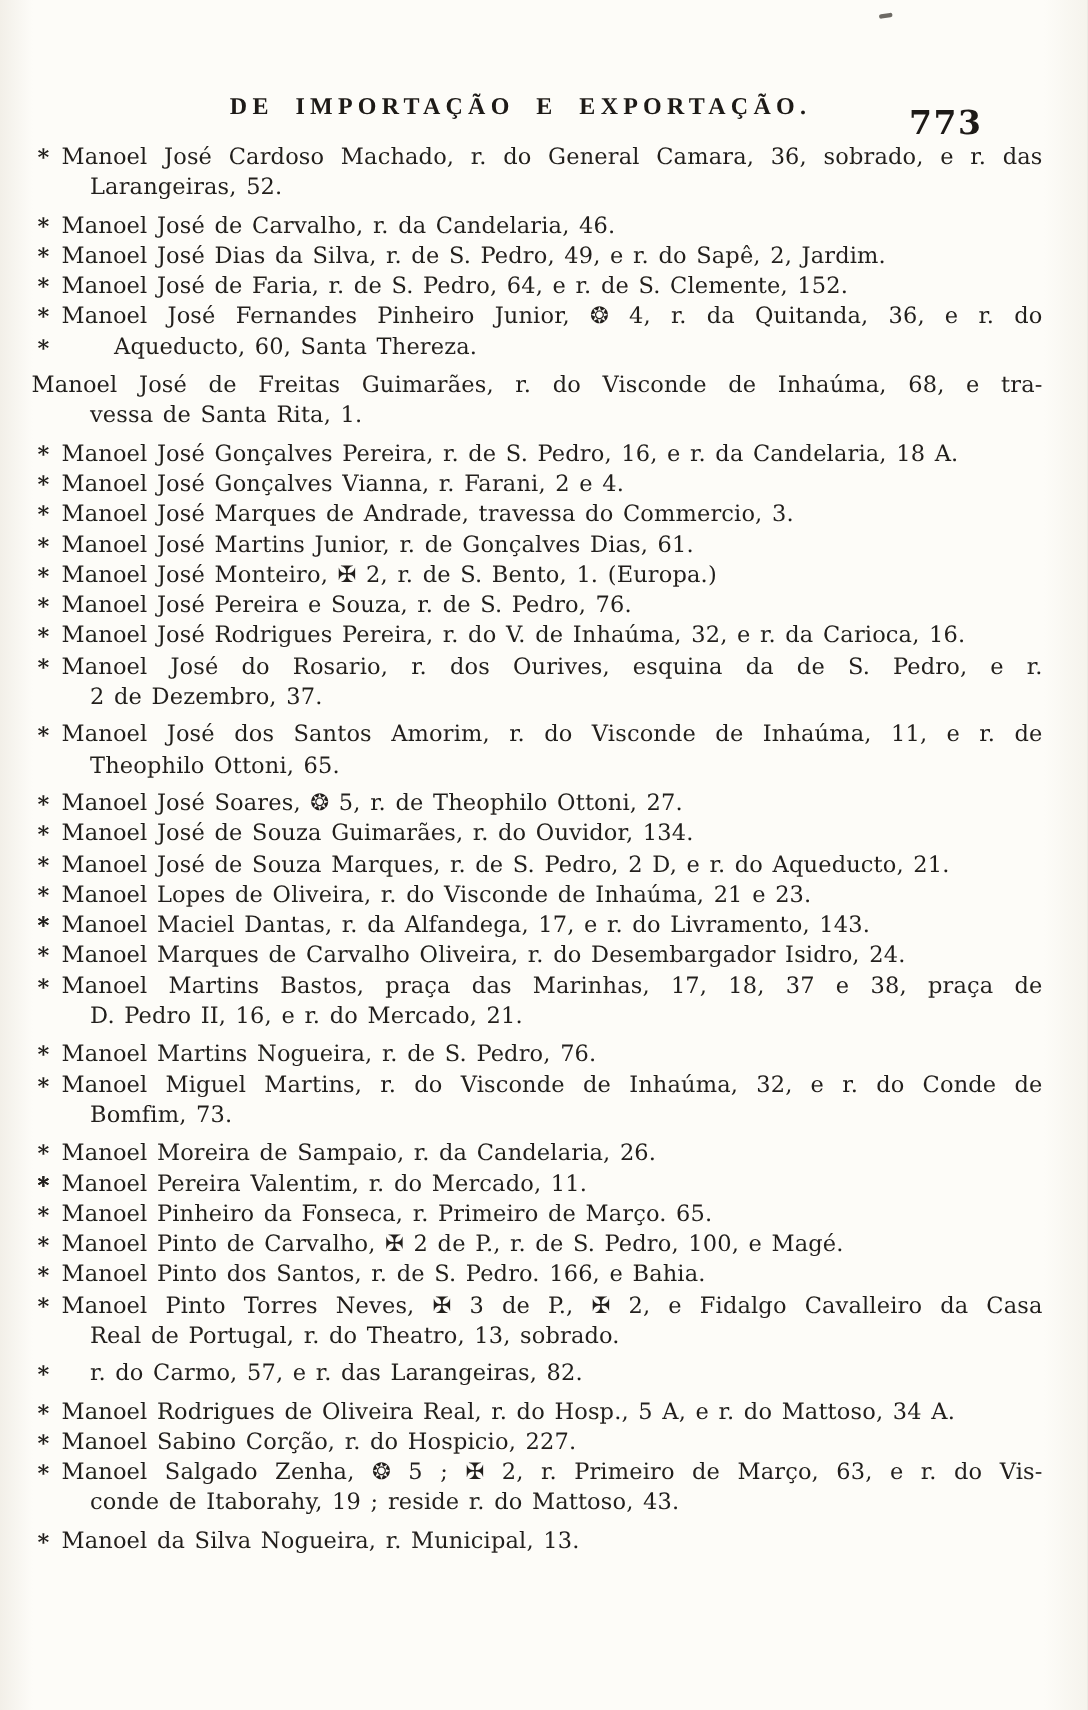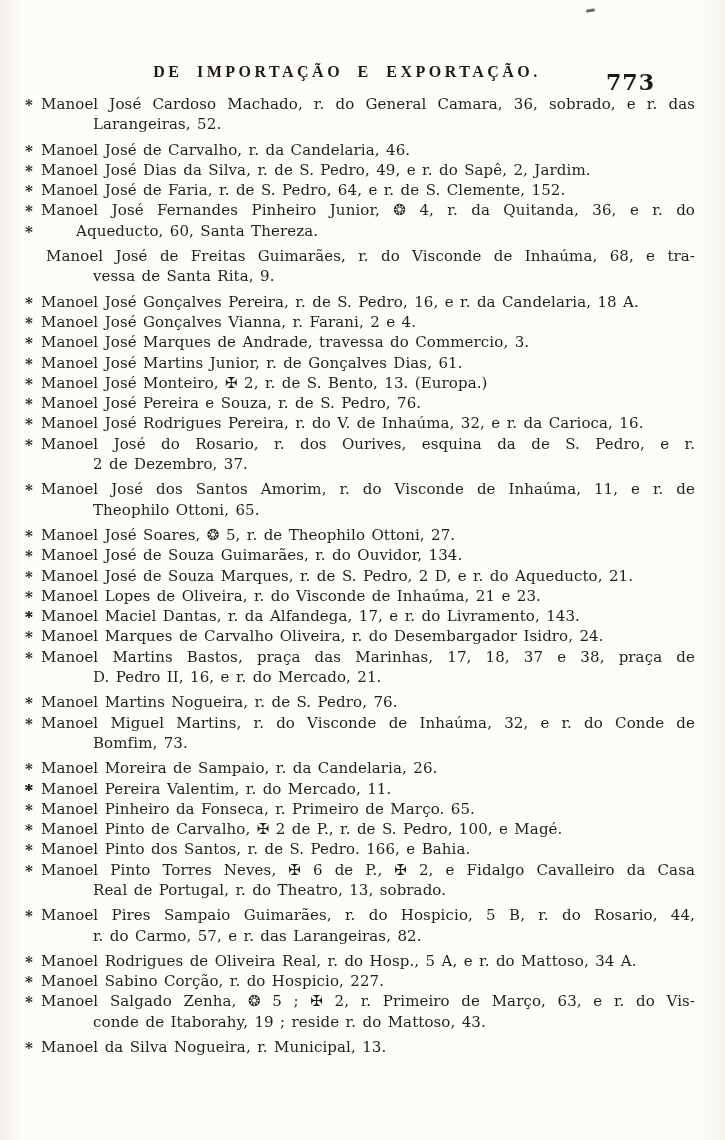--- a/index.html
+++ b/index.html
@@ -30,22 +30,22 @@
   main{position:relative;}
   .entry{margin:0;}
   .entry.multi{margin-bottom:5px;}
   .line{
     position:relative;
     padding-left:41px;padding-right:30px;
     font-size:15px;line-height:20.3px;
     word-spacing:1.5px;letter-spacing:0.1px;
     white-space:normal;
   }
-  .line.nostar{padding-left:46px;}
-  .line.cont{padding-left:93px;}
+  .line.nostar{padding-left:21px;}
+  .line.cont{padding-left:60px;}
   .line.cont2{padding-left:76px;}
   .line.full{text-align:justify;text-align-last:justify;}
   .star{
     position:absolute;left:25px;top:1px;
     font-size:15px;font-weight:bold;color:#221f1c;
   }
 </style>
 </head>
 <body>
 
@@ -68,36 +68,36 @@
       </div>
       <div class="entry">
         <div class="line"><span class="star">*</span><span class="txt">Manoel José de Faria, r. de S. Pedro, 64, e r. de S. Clemente, 152.</span></div>
       </div>
       <div class="entry multi">
         <div class="line full"><span class="star">*</span><span class="txt">Manoel José Fernandes Pinheiro Junior, ❂ 4, r. da Quitanda, 36, e r. do</span></div>
         <div class="line cont2"><span class="star">*</span><span class="txt">Aqueducto, 60, Santa Thereza.</span></div>
       </div>
       <div class="entry multi">
         <div class="line nostar full"><span class="txt">Manoel José de Freitas Guimarães, r. do Visconde de Inhaúma, 68, e tra-</span></div>
-        <div class="line cont"><span class="txt">vessa de Santa Rita, 9.</span></div>
+        <div class="line cont"><span class="txt">vessa de Santa Rita, 1.</span></div>
       </div>
       <div class="entry">
         <div class="line"><span class="star">*</span><span class="txt">Manoel José Gonçalves Pereira, r. de S. Pedro, 16, e r. da Candelaria, 18 A.</span></div>
       </div>
       <div class="entry">
         <div class="line"><span class="star">*</span><span class="txt">Manoel José Gonçalves Vianna, r. Farani, 2 e 4.</span></div>
       </div>
       <div class="entry">
         <div class="line"><span class="star">*</span><span class="txt">Manoel José Marques de Andrade, travessa do Commercio, 3.</span></div>
       </div>
       <div class="entry">
         <div class="line"><span class="star">*</span><span class="txt">Manoel José Martins Junior, r. de Gonçalves Dias, 61.</span></div>
       </div>
       <div class="entry">
-        <div class="line"><span class="star">*</span><span class="txt">Manoel José Monteiro, ✠ 2, r. de S. Bento, 13. (Europa.)</span></div>
+        <div class="line"><span class="star">*</span><span class="txt">Manoel José Monteiro, ✠ 2, r. de S. Bento, 1. (Europa.)</span></div>
       </div>
       <div class="entry">
         <div class="line"><span class="star">*</span><span class="txt">Manoel José Pereira e Souza, r. de S. Pedro, 76.</span></div>
       </div>
       <div class="entry">
         <div class="line"><span class="star">*</span><span class="txt">Manoel José Rodrigues Pereira, r. do V. de Inhaúma, 32, e r. da Carioca, 16.</span></div>
       </div>
       <div class="entry multi">
         <div class="line full"><span class="star">*</span><span class="txt">Manoel José do Rosario, r. dos Ourives, esquina da de S. Pedro, e r.</span></div>
         <div class="line cont"><span class="txt">2 de Dezembro, 37.</span></div>
@@ -153,25 +153,25 @@
       <div class="entry">
         <div class="line"><span class="star">*</span><span class="txt">Manoel Pinheiro da Fonseca, r. Primeiro de Março. 65.</span></div>
       </div>
       <div class="entry">
         <div class="line"><span class="star">*</span><span class="txt">Manoel Pinto de Carvalho, ✠ 2 de P., r. de S. Pedro, 100, e Magé.</span></div>
       </div>
       <div class="entry">
         <div class="line"><span class="star">*</span><span class="txt">Manoel Pinto dos Santos, r. de S. Pedro. 166, e Bahia.</span></div>
       </div>
       <div class="entry multi">
-        <div class="line full"><span class="star">*</span><span class="txt">Manoel Pinto Torres Neves, ✠ 6 de P., ✠ 2, e Fidalgo Cavalleiro da Casa</span></div>
+        <div class="line full"><span class="star">*</span><span class="txt">Manoel Pinto Torres Neves, ✠ 3 de P., ✠ 2, e Fidalgo Cavalleiro da Casa</span></div>
         <div class="line cont"><span class="txt">Real de Portugal, r. do Theatro, 13, sobrado.</span></div>
       </div>
       <div class="entry multi">
-        <div class="line full"><span class="star">*</span><span class="txt">Manoel Pires Sampaio Guimarães, r. do Hospicio, 5 B, r. do Rosario, 44,</span></div>
+        <div class="line full"><span class="star">*</span></div>
         <div class="line cont"><span class="txt">r. do Carmo, 57, e r. das Larangeiras, 82.</span></div>
       </div>
       <div class="entry">
         <div class="line"><span class="star">*</span><span class="txt">Manoel Rodrigues de Oliveira Real, r. do Hosp., 5 A, e r. do Mattoso, 34 A.</span></div>
       </div>
       <div class="entry">
         <div class="line"><span class="star">*</span><span class="txt">Manoel Sabino Corção, r. do Hospicio, 227.</span></div>
       </div>
       <div class="entry multi">
         <div class="line full"><span class="star">*</span><span class="txt">Manoel Salgado Zenha, ❂ 5 ; ✠ 2, r. Primeiro de Março, 63, e r. do Vis-</span></div>

